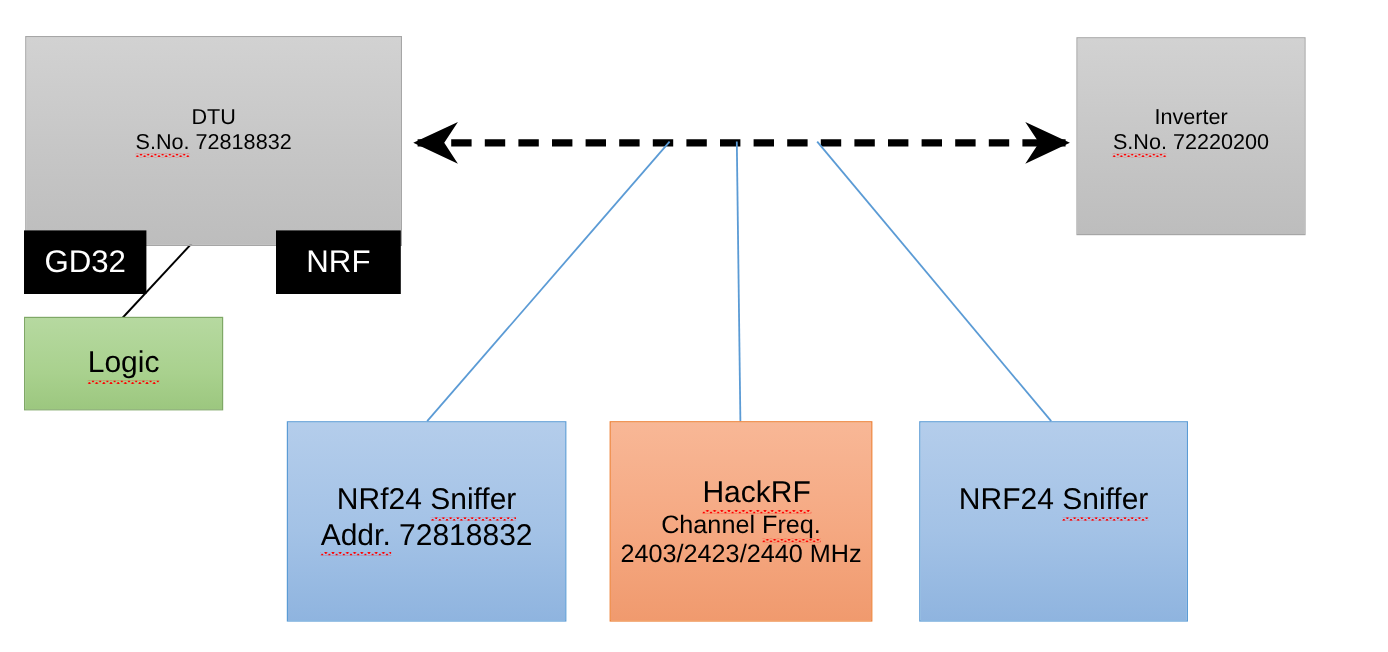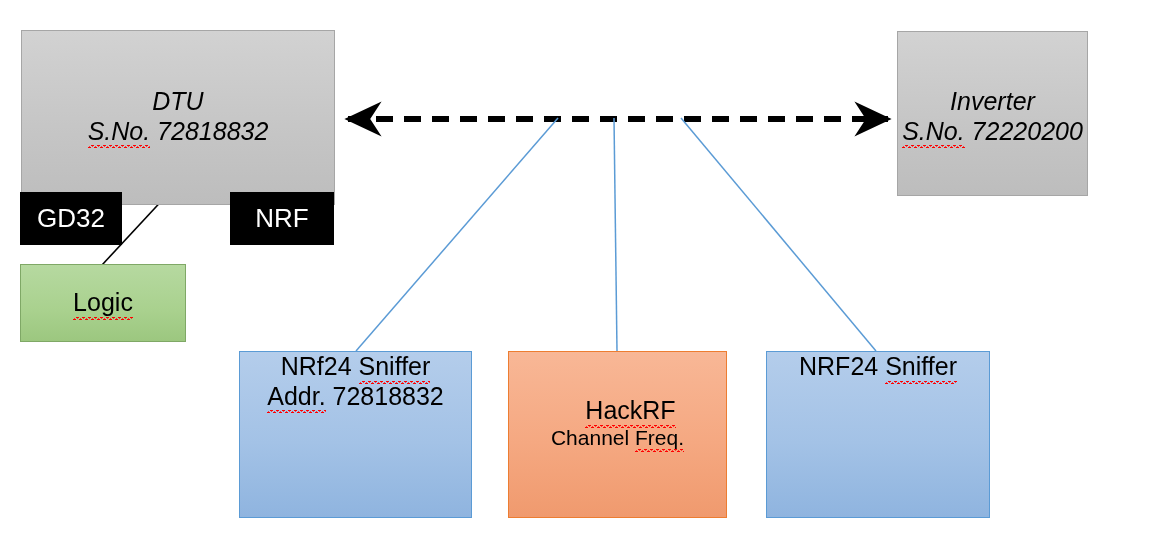--- a/index.html
+++ b/index.html
@@ -25,22 +25,21 @@
     align-items: center;
     justify-content: center;
     text-align: center;
     line-height: 1.18;
   }
   
   .grey-box {
     background: linear-gradient(180deg, #d2d2d2 0%, #c6c6c6 55%, #bdbdbd 100%);
     border: 1px solid #a6a6a6;
     color: #000000;
-    font-size: 25px;
-    font-style: italic;
+    font-size: 18px;
   }
   #dtu-box {
     left: 21px; top: 30px; width: 314px; height: 175px;
     justify-content: flex-start;
     padding-top: 56px;
   }
   #inverter-box {
     left: 897px; top: 31px; width: 191px; height: 165px;
     justify-content: flex-start;
     padding-top: 55px;
@@ -64,20 +63,21 @@
     color: #000000;
     font-size: 25px;
   }
   
   .blue-box {
     background: linear-gradient(180deg, #b4cdeb 0%, #a3c2e6 55%, #8fb4df 100%);
     border: 1px solid #5b9bd5;
     color: #000000;
     font-size: 25px;
     justify-content: flex-start;
+    padding-top: 50px;
   }
   #sniffer-left  { left: 239px; top: 351px; width: 233px; height: 167px; }
   #sniffer-right { left: 766px; top: 351px; width: 224px; height: 167px; }
 
   
   #hackrf-box {
     left: 508px; top: 351px; width: 219px; height: 167px;
     background: linear-gradient(180deg, #f8b796 0%, #f5a881 55%, #f09a6e 100%);
     border: 1px solid #ed7d31;
     color: #000000;
@@ -170,19 +170,20 @@
   </div>
 
   <div class="box blue-box" id="sniffer-left">
     <div><span>NRf24 </span><span class="sq">Sniffer</span></div>
     <div><span class="sq">Addr.</span><span> 72818832</span></div>
   </div>
 
   <div class="box" id="hackrf-box">
     <div class="hackrf-title"><span class="sq">HackRF</span></div>
     <div class="hackrf-sub"><span>Channel </span><span class="sq">Freq.</span></div>
+    <div class="hackrf-sub">2403/2423/2440 MHz</div>
   </div>
 
   <div class="box blue-box" id="sniffer-right">
     <div><span>NRF24 </span><span class="sq">Sniffer</span></div>
   </div>
 
 </div>
 
 </body></html>

